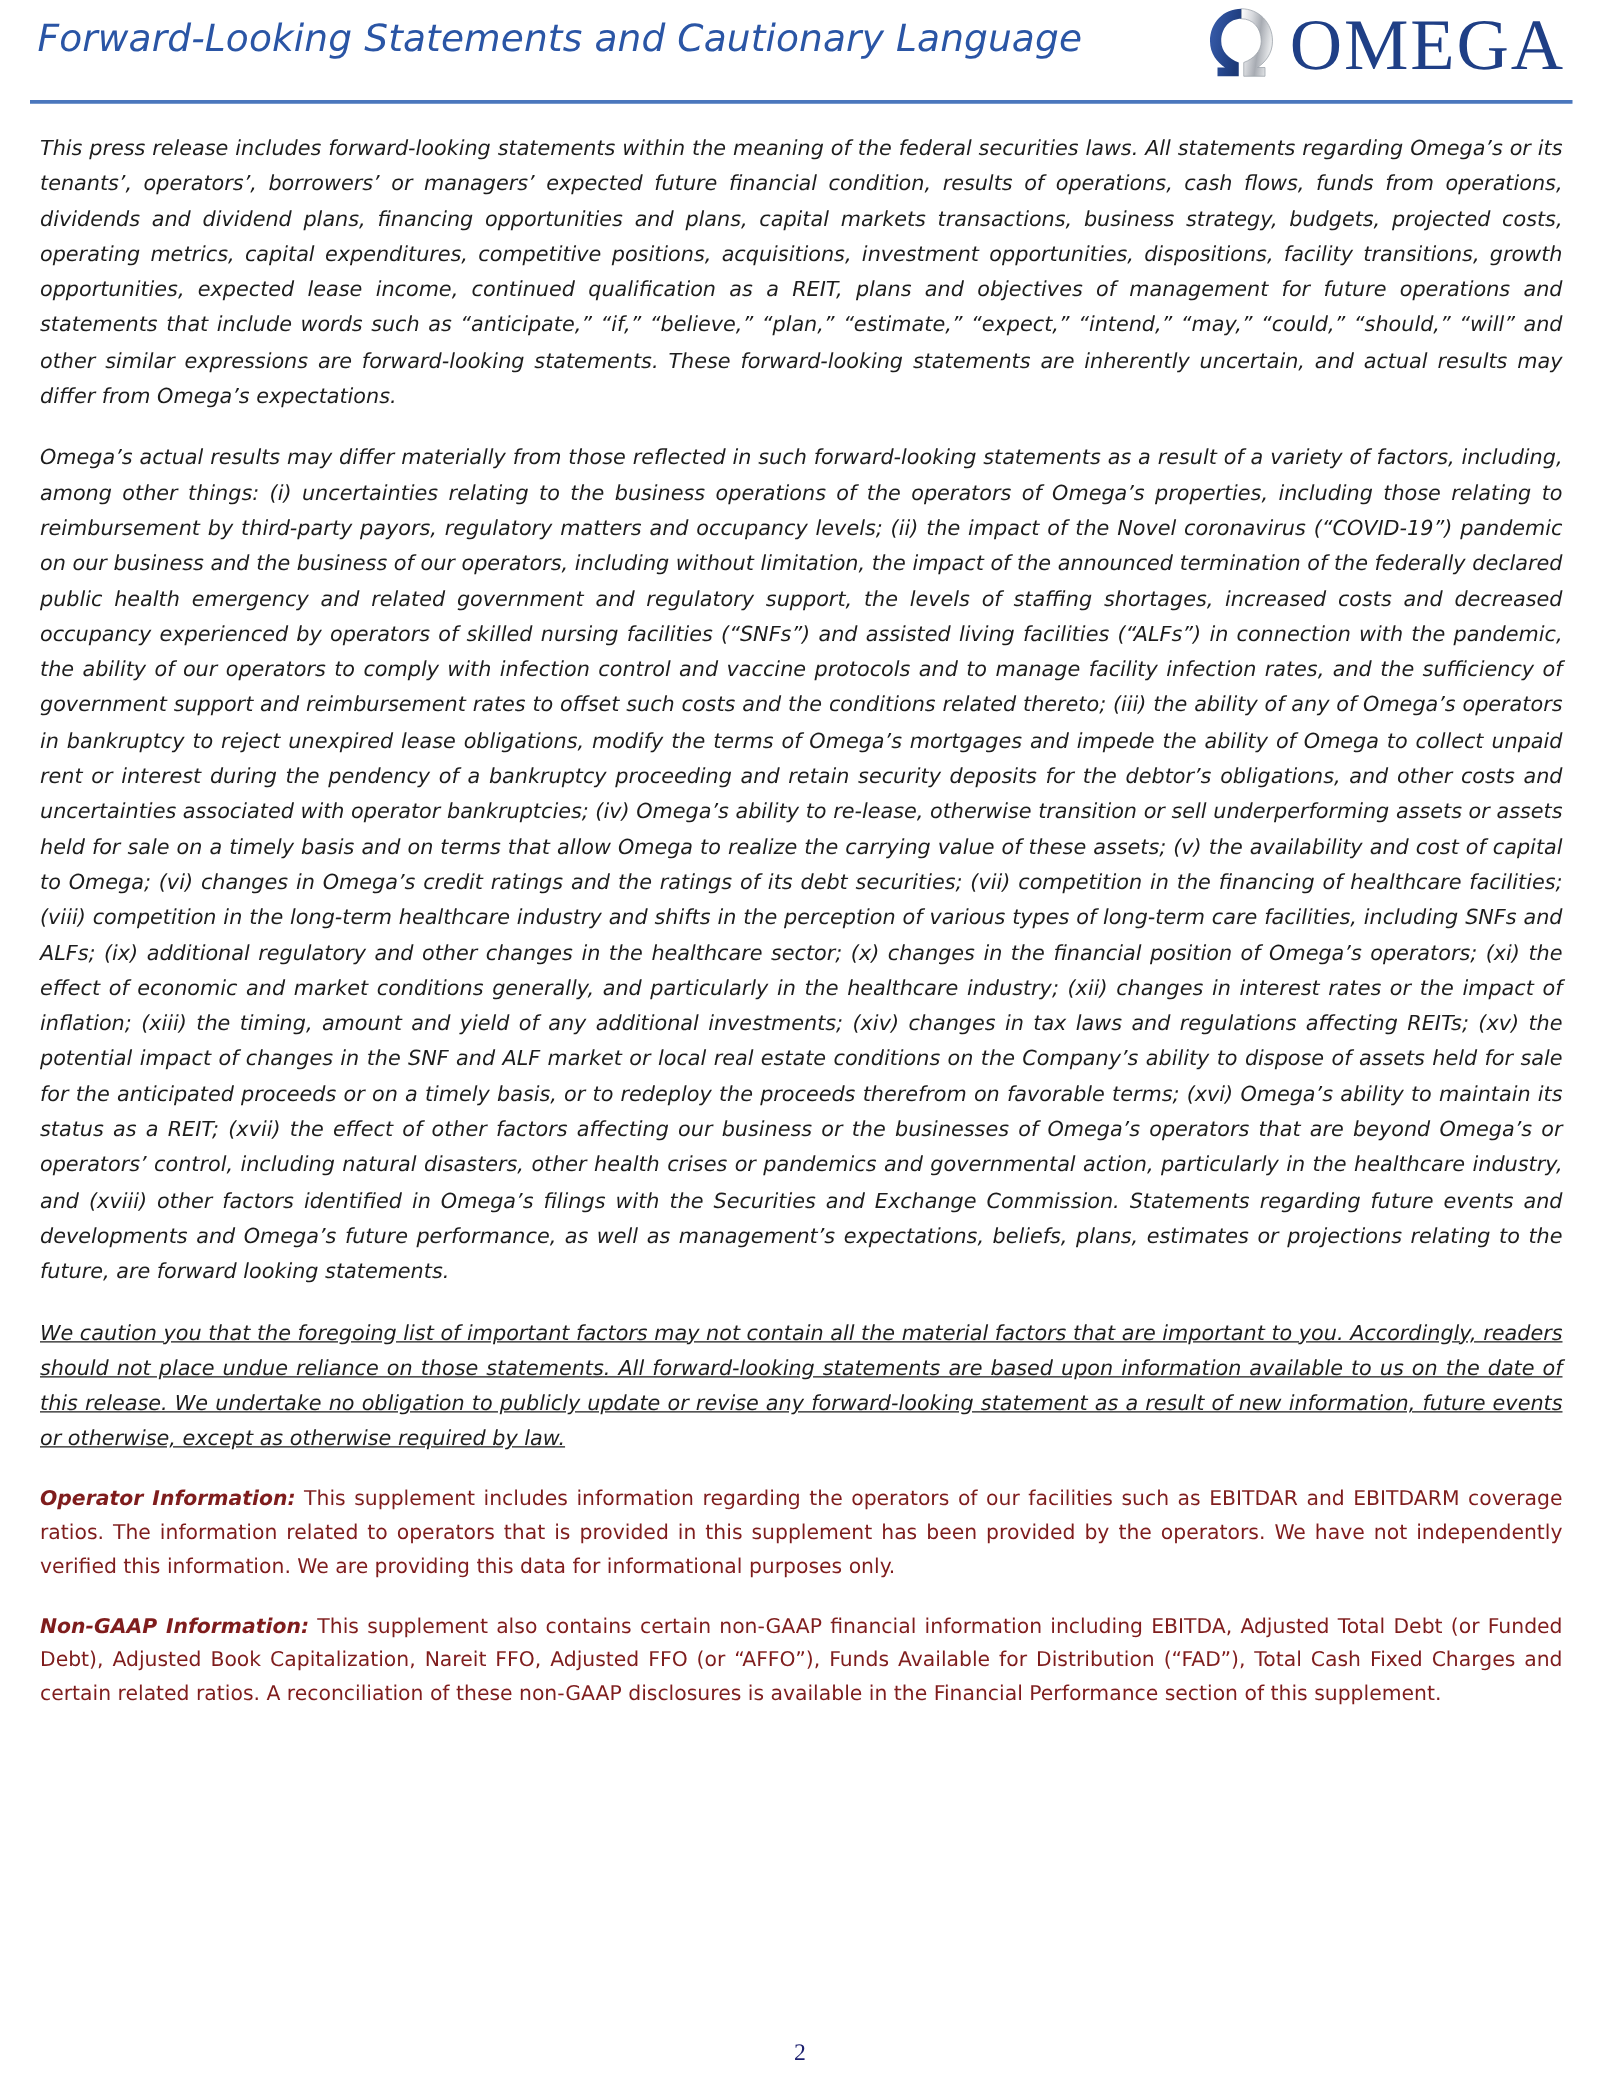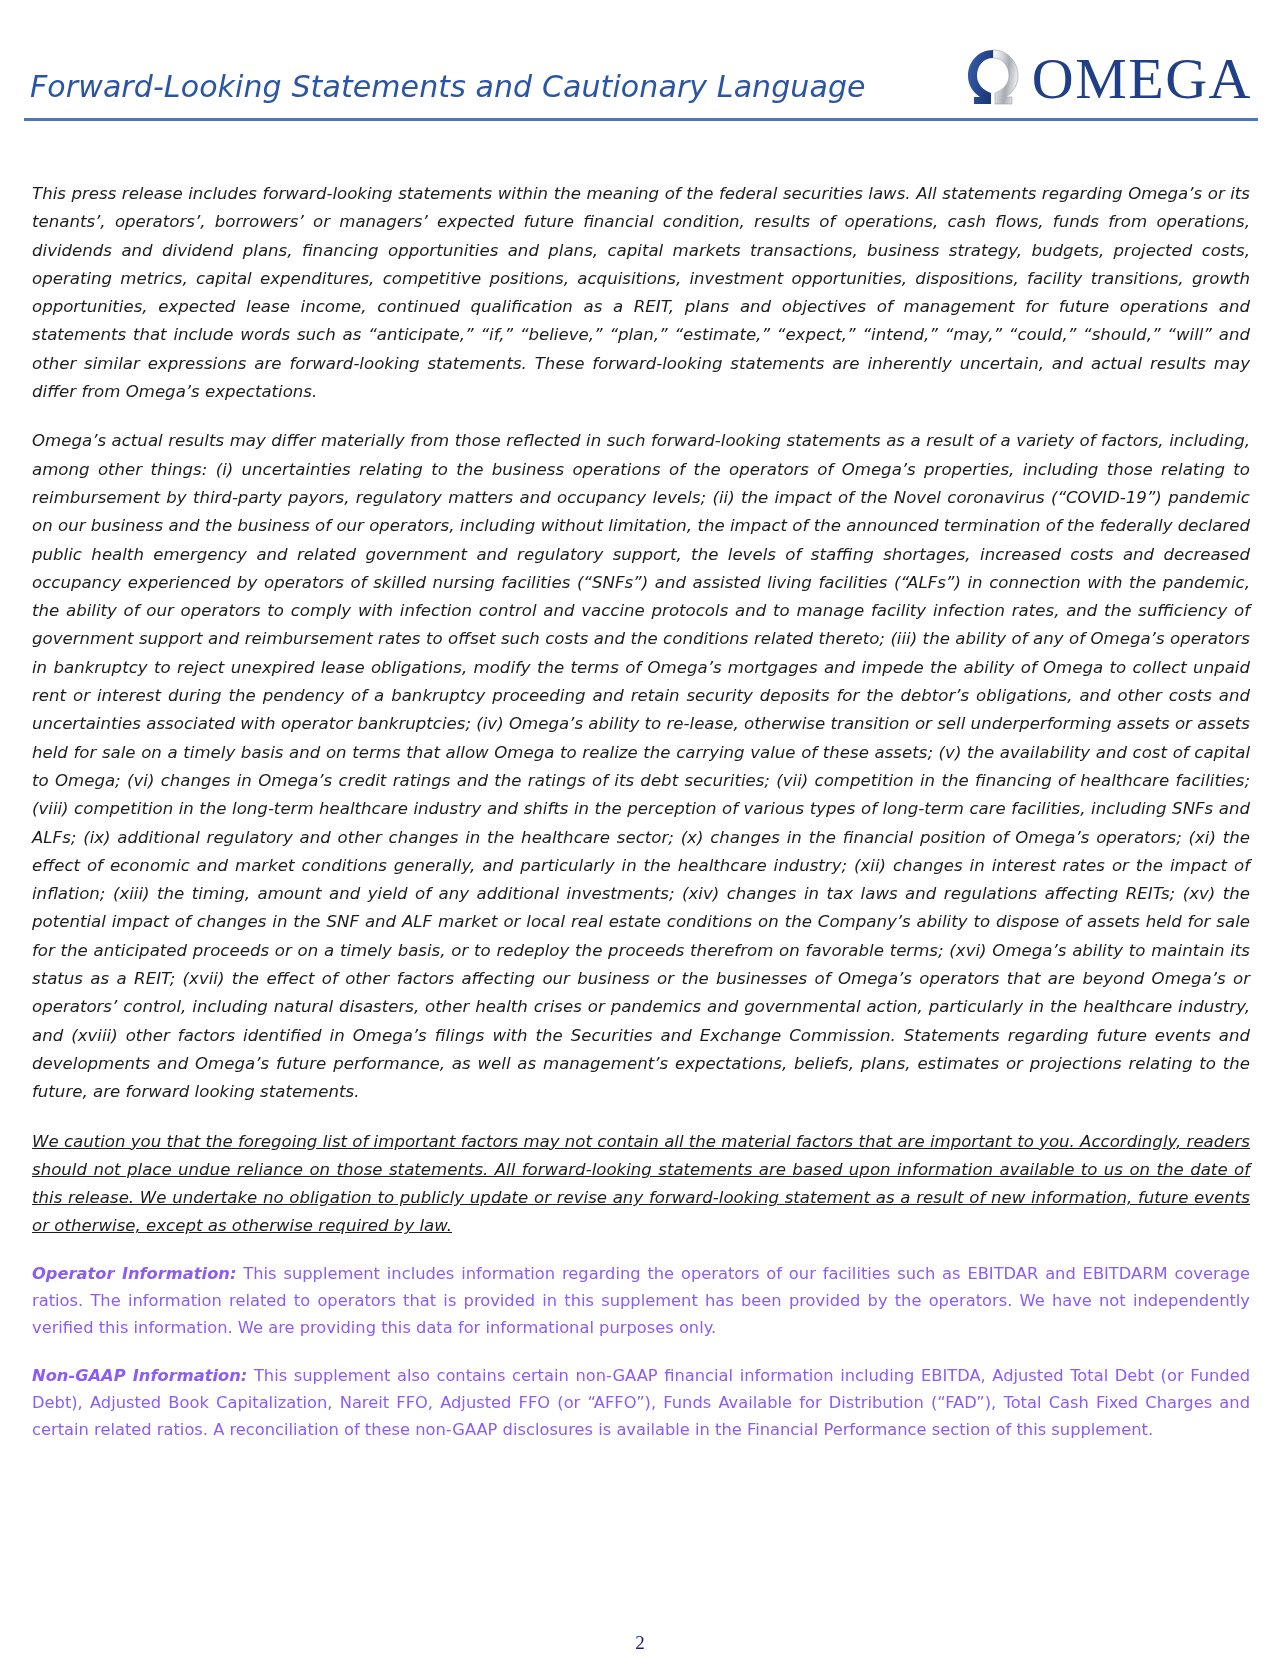--- a/index.html
+++ b/index.html
@@ -17,24 +17,24 @@
     height: 1680px;
     margin: 0 auto;
     background: #ffffff;
     box-sizing: border-box;
     overflow: hidden;
   }
 
   
   .header {
     position: relative;
-    height: 118px;
+    height: 80px;
     padding: 0 28px 0 30px;
     display: flex;
-    align-items: flex-end;
+    align-items: center;
     justify-content: space-between;
   }
   .page-title {
     font-family: "DejaVu Sans", sans-serif;
     font-style: italic;
     font-weight: 400;
     font-size: 30px;
     line-height: 1;
     color: #2a55a5;
     letter-spacing: 0.1px;
@@ -58,40 +58,39 @@
   }
   .header-rule {
     height: 3px;
     background: #4a77bd;
     margin: 0 22px 0 24px;
   }
 
   
   .content {
     padding: 22px 30px 0 32px;
-    margin-top: 37px;
   }
   p {
     margin: 0 0 21px 0;
     text-align: justify;
     text-justify: inter-word;
   }
   .italic-para {
     font-family: "DejaVu Sans", sans-serif;
     font-style: italic;
     font-size: 16.6px;
     line-height: 28.3px;
     color: #1d1d1d;
   }
   .plain-para {
     font-family: "DejaVu Sans", sans-serif;
     font-style: normal;
     font-size: 16.3px;
     line-height: 27px;
-    color: #8b5cf6;
+    color: #7f1d1d;
   }
   .lead-label {
     font-weight: bold;
     font-style: italic;
   }
   .tight {
     margin-bottom: 19px;
     text-decoration: underline;
   }
 

